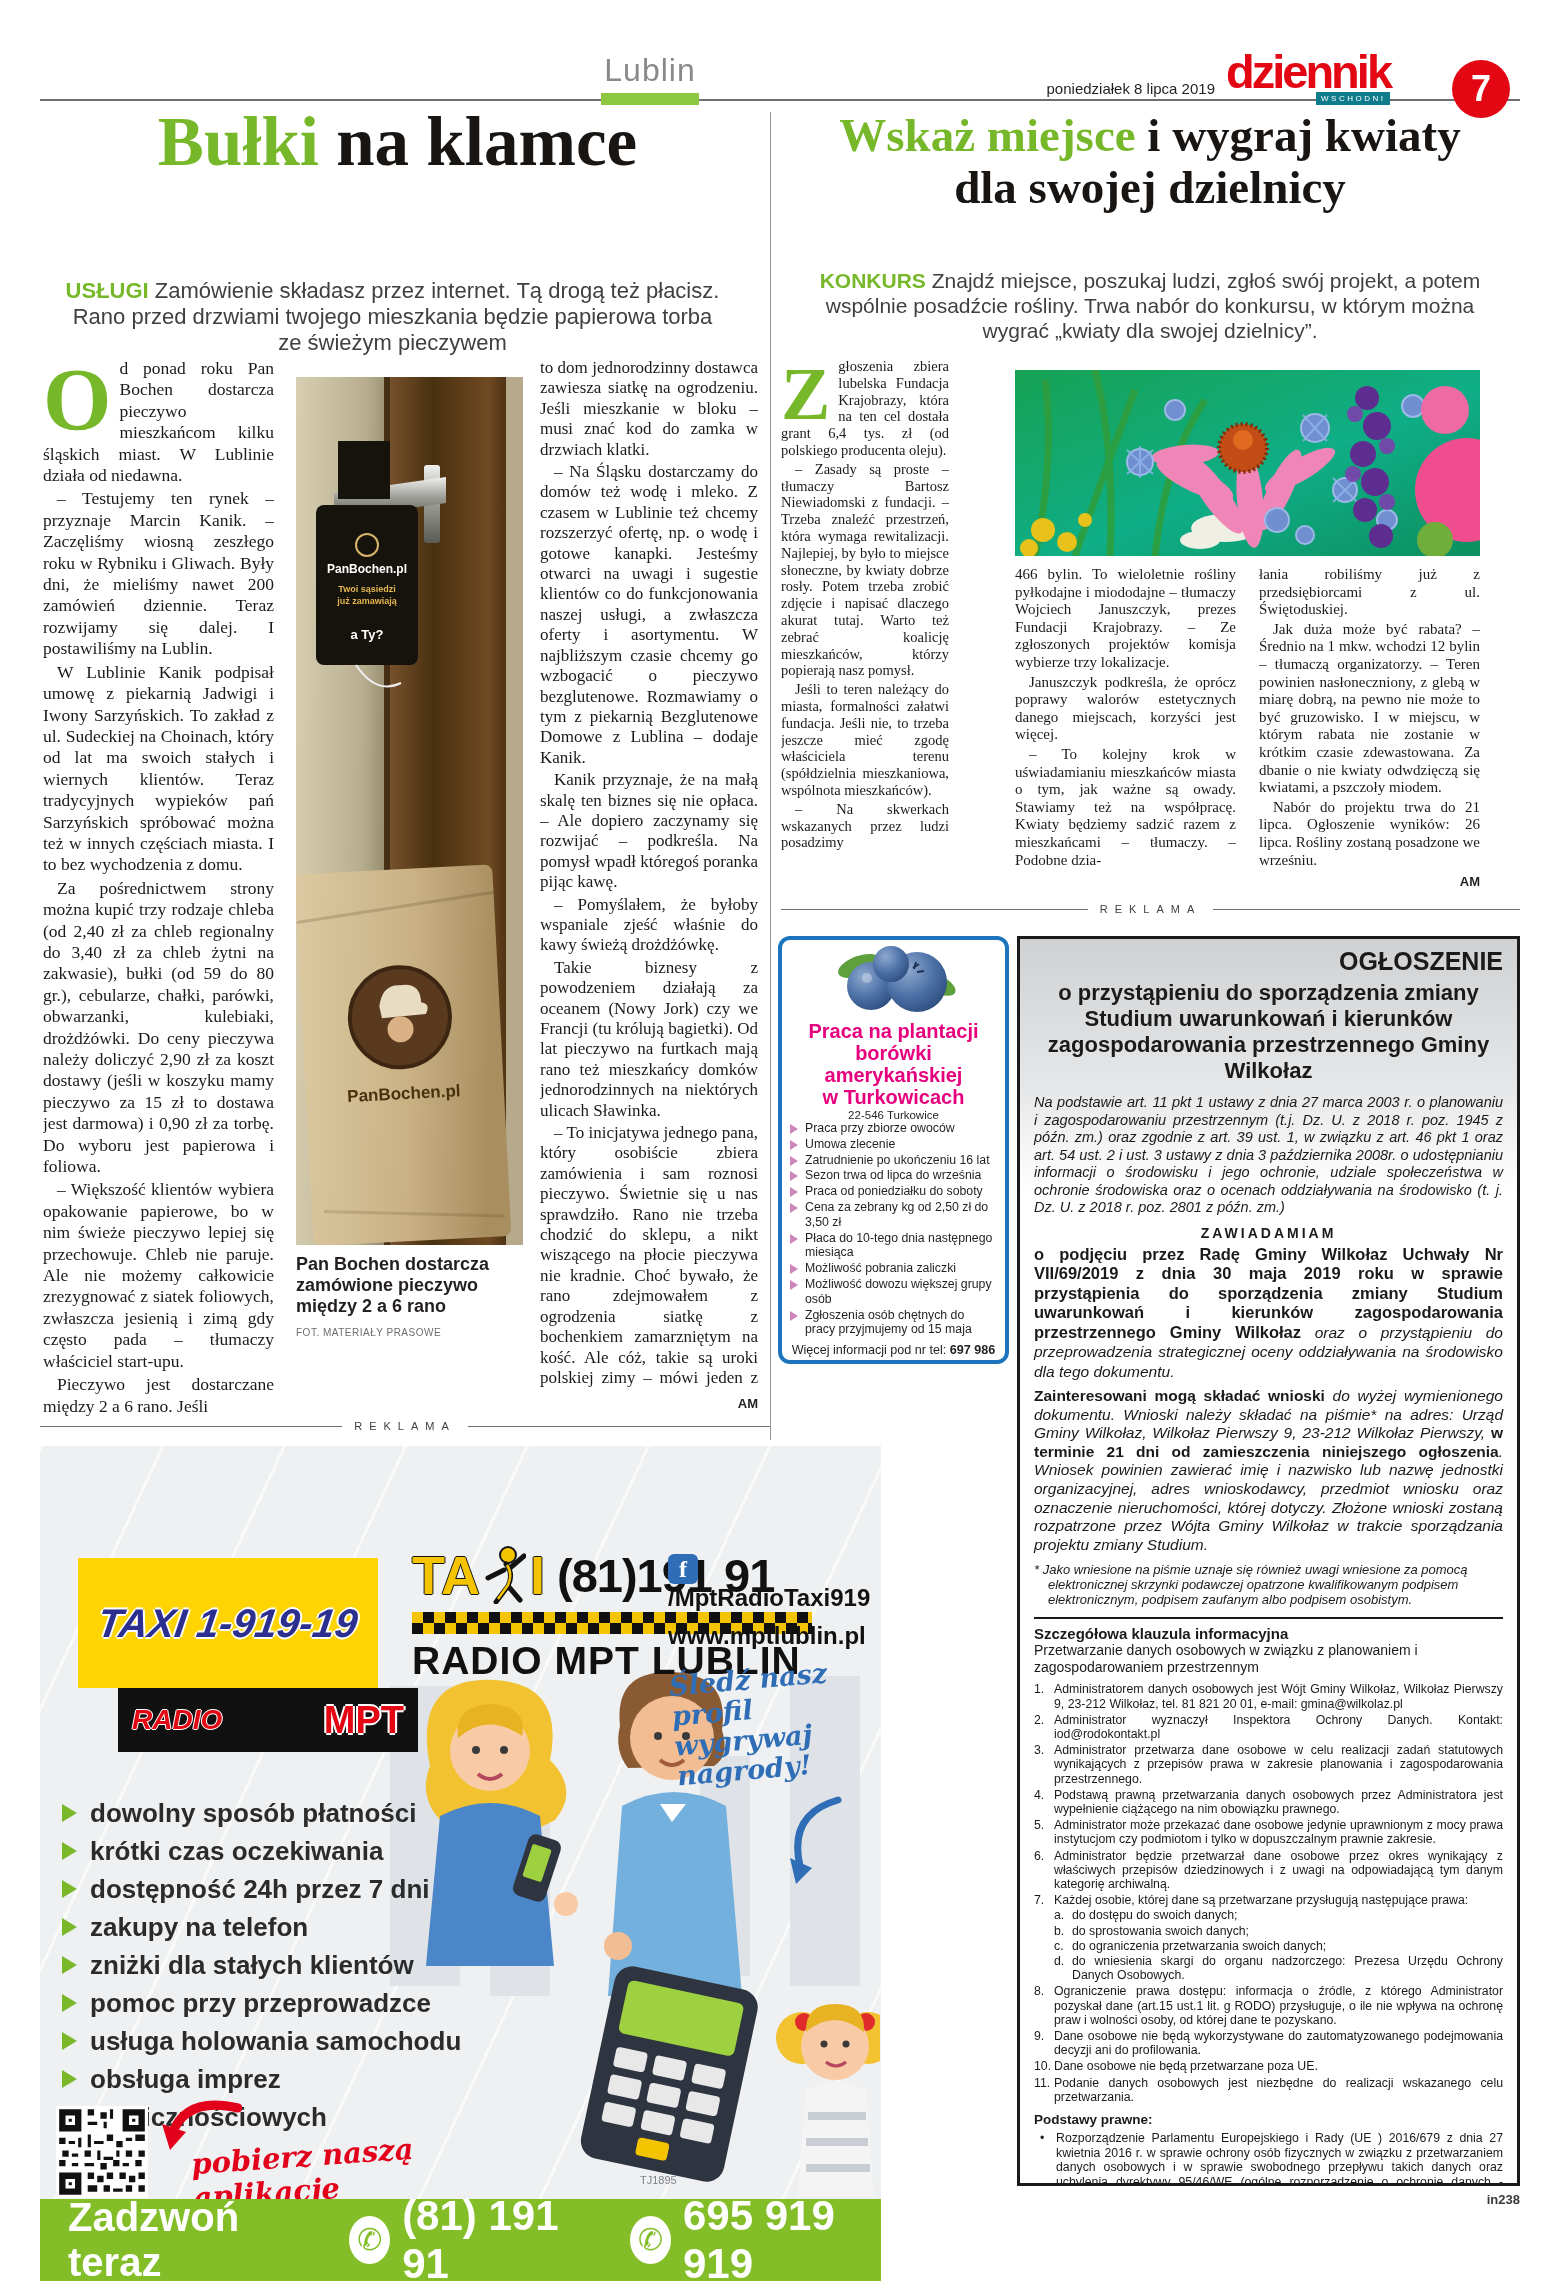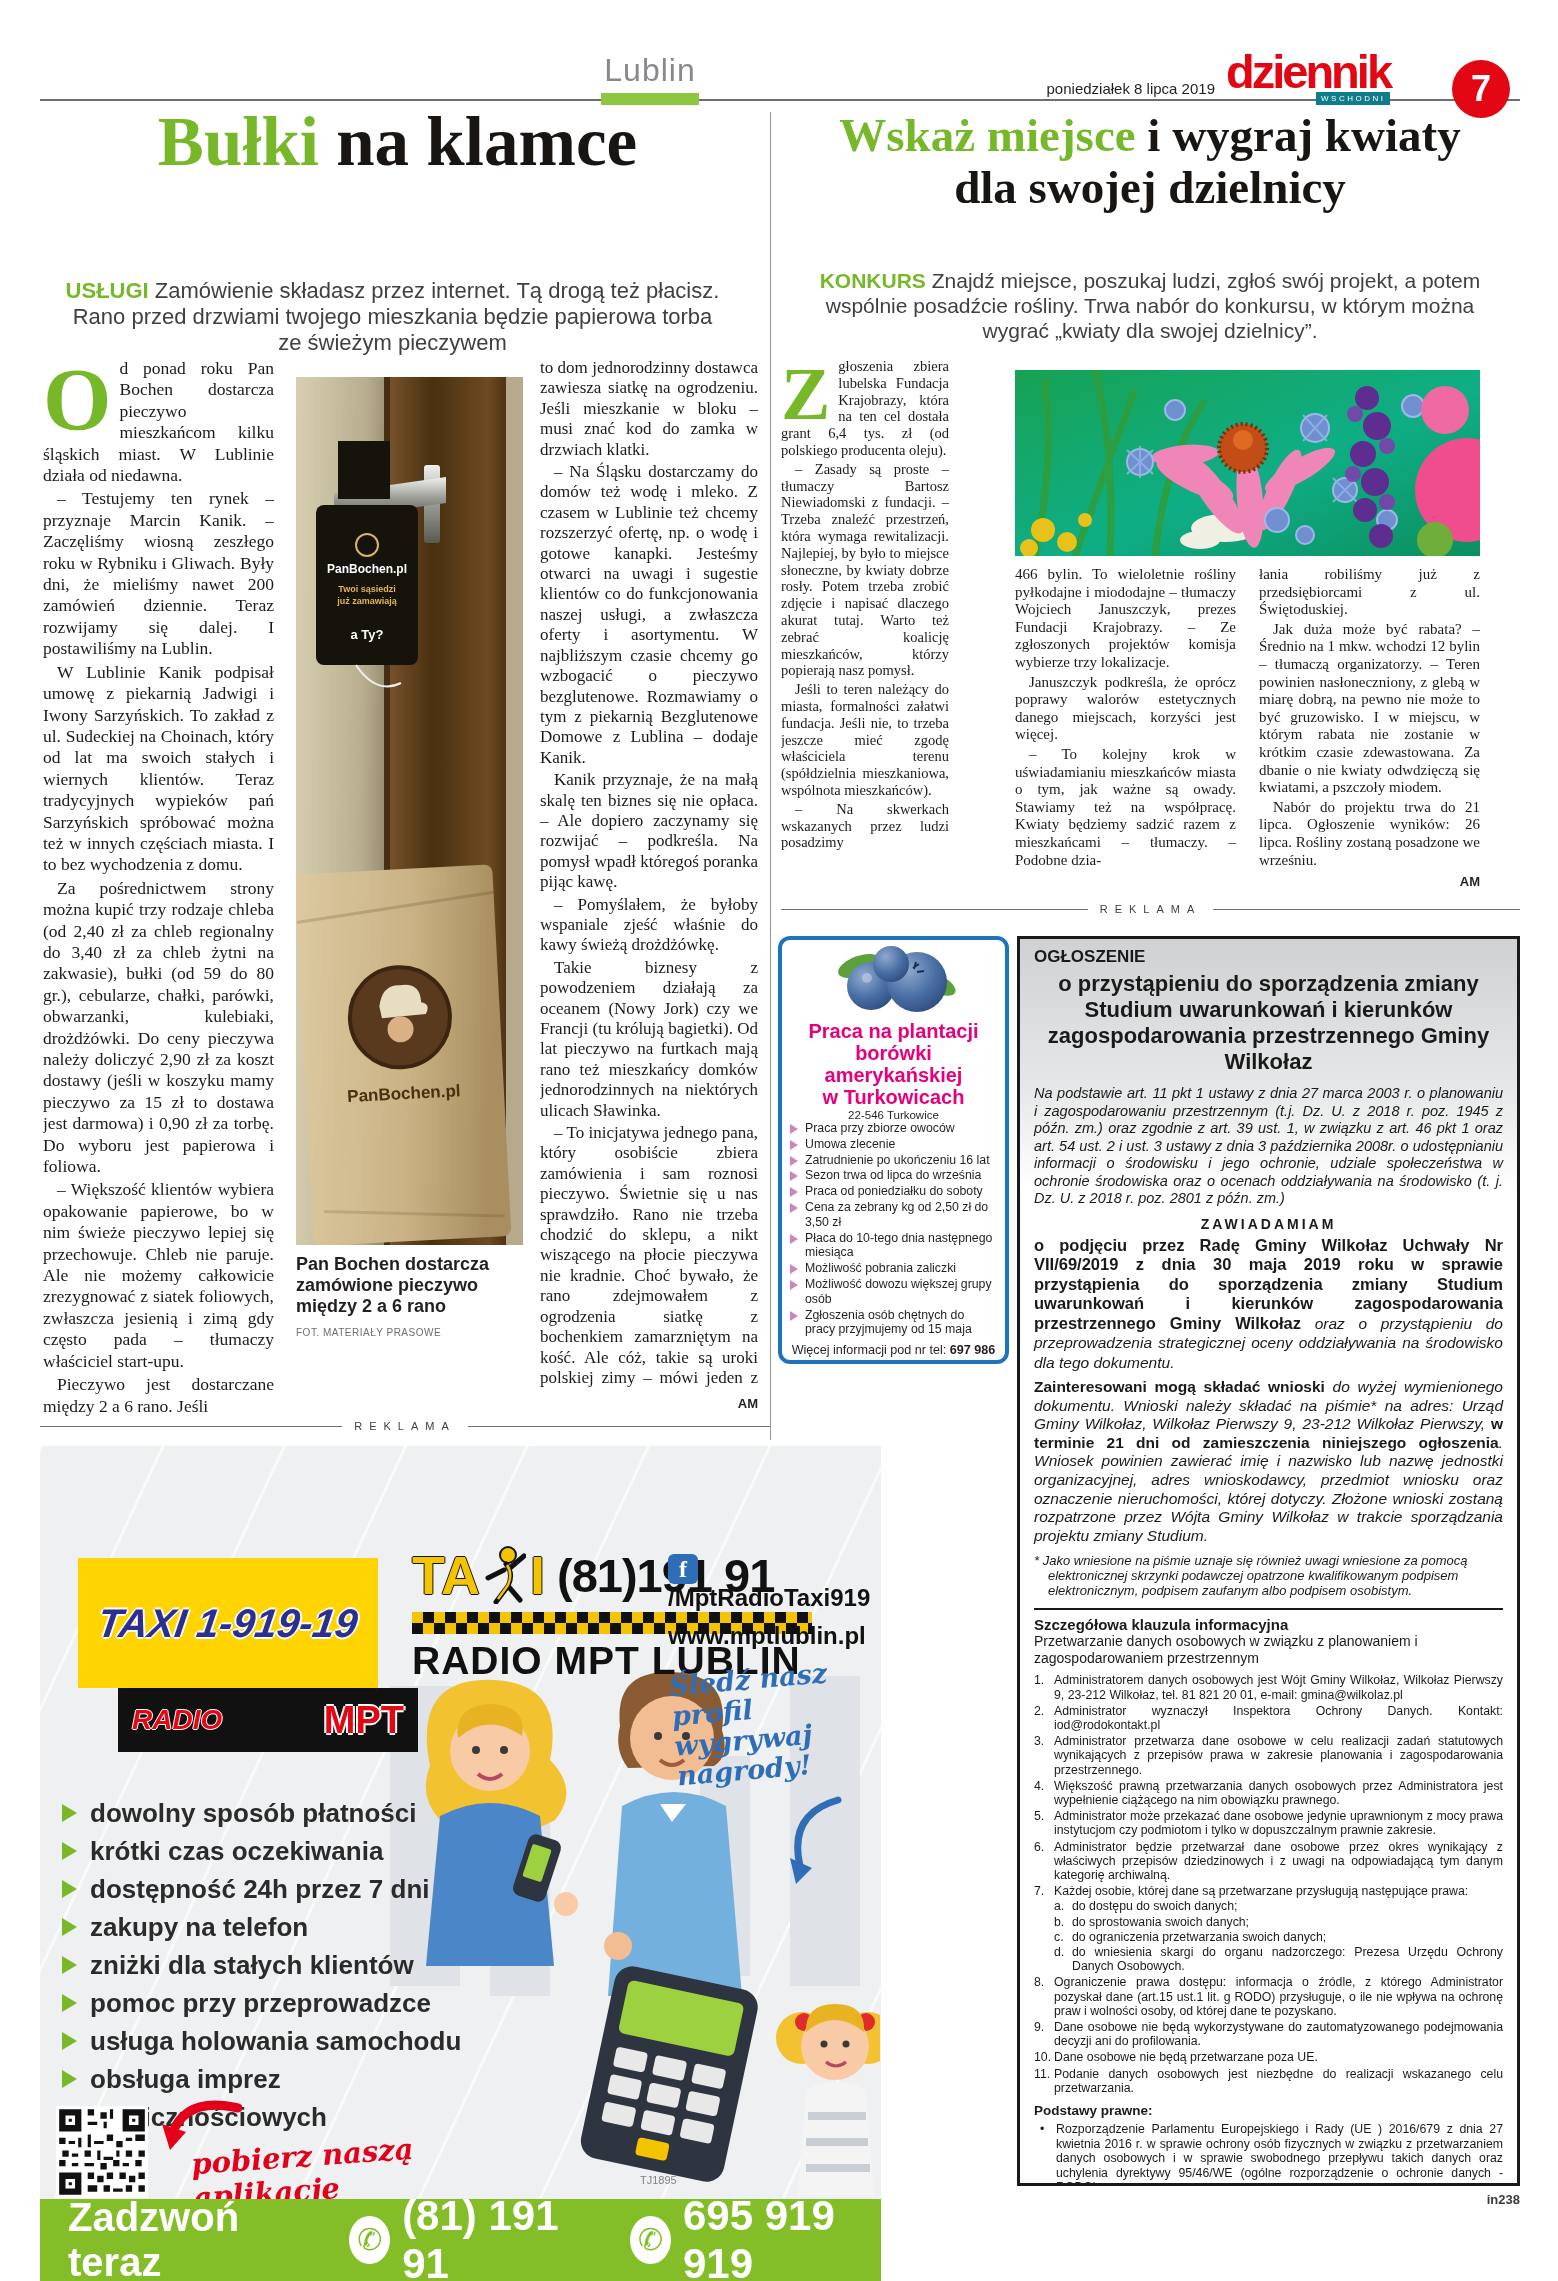--- a/index.html
+++ b/index.html
@@ -44,21 +44,21 @@
             text-shadow:0 0 2px #fff,0 0 2px #fff;}
   .bb-addr{font:11.5px "Liberation Sans",sans-serif;text-align:center;margin:1px 0 0;}
   .bb-list{list-style:none;margin:0;padding:0;}
   .bb-list li{position:relative;padding-left:15px;font:12.3px/14.8px "Liberation Sans",sans-serif;margin-bottom:1px;}
   .bb-list li::before{content:"";position:absolute;left:0;top:3px;width:0;height:0;
       border-left:8px solid #cd86ba;border-top:5px solid transparent;border-bottom:5px solid transparent;}
   .bb-foot{font:12.6px/15.6px "Liberation Sans",sans-serif;text-align:center;margin-top:6px;}
   
   .og-box{border:3px solid #1a1a1a;background:linear-gradient(#cfd1d3 0,#e6e7e8 150px,#fff 250px);
           padding:8px 14px;font-family:"Liberation Sans",sans-serif;color:#1a1a1a;overflow:hidden;}
-  .og-label{font-weight:bold;font-size:17px;text-align:left;}
+  .og-label{font-weight:bold;font-size:25px;text-align:right;}
   .og-t1{font-weight:bold;font-size:22px;text-align:center;margin-top:4px;}
   .og-t2{font-weight:bold;font-size:22px;line-height:26px;text-align:center;}
   .og-intro{font-style:italic;font-size:14.5px;line-height:17.5px;text-align:justify;margin-top:10px;}
   .og-zaw{font-weight:bold;font-size:14px;letter-spacing:3px;text-align:center;margin:8px 0 4px;}
   .og-body1{font-size:16.5px;line-height:19.5px;text-align:justify;}
   .og-body1 .bld{font-weight:bold;}
   .og-body1 .itl{font-style:italic;font-size:15.5px;}
   .og-body2{font-size:15.5px;line-height:18.6px;text-align:justify;margin-top:6px;}
   .og-b{font-weight:bold;font-style:normal;}
   .og-i{font-style:italic;}
@@ -380,21 +380,21 @@
       <span class="og-b">Zainteresowani mogą składać wnioski</span><span class="og-i"> do wyżej wymienionego dokumentu. Wnioski należy składać na piśmie* na adres: Urząd Gminy Wilkołaz, Wilkołaz Pierwszy 9, 23-212 Wilkołaz Pierwszy, </span><span class="og-b">w terminie 21 dni od zamieszczenia niniejszego ogłoszenia</span><span class="og-i">. Wniosek powinien zawierać imię i nazwisko lub nazwę jednostki organizacyjnej, adres wnioskodawcy, przedmiot wniosku oraz oznaczenie nieruchomości, której dotyczy. Złożone wnioski zostaną rozpatrzone przez Wójta Gminy Wilkołaz w trakcie sporządzania projektu zmiany Studium.</span>
     </p>
     <div class="og-foot">* Jako wniesione na piśmie uznaje się również uwagi wniesione za pomocą elektronicznej skrzynki podawczej opatrzone kwalifikowanym podpisem elektronicznym, podpisem zaufanym albo podpisem osobistym.</div>
     <hr class="og-hr">
     <div class="og-ct">Szczegółowa klauzula informacyjna</div>
     <div class="og-cs">Przetwarzanie danych osobowych w związku z planowaniem i zagospodarowaniem przestrzennym</div>
     <ol class="og-num">
       <li>Administratorem danych osobowych jest Wójt Gminy Wilkołaz, Wilkołaz Pierwszy 9, 23-212 Wilkołaz, tel. 81 821 20 01, e-mail: gmina@wilkolaz.pl</li>
       <li>Administrator wyznaczył Inspektora Ochrony Danych. Kontakt: iod@rodokontakt.pl</li>
       <li>Administrator przetwarza dane osobowe w celu realizacji zadań statutowych wynikających z przepisów prawa w zakresie planowania i zagospodarowania przestrzennego.</li>
-      <li>Większość prawną przetwarzania danych osobowych przez Administratora jest wypełnienie ciążącego na nim obowiązku prawnego.</li>
+      <li>Podstawą prawną przetwarzania danych osobowych przez Administratora jest wypełnienie ciążącego na nim obowiązku prawnego.</li>
       <li>Administrator może przekazać dane osobowe jedynie uprawnionym z mocy prawa instytucjom czy podmiotom i tylko w dopuszczalnym prawnie zakresie.</li>
       <li>Administrator będzie przetwarzał dane osobowe przez okres wynikający z właściwych przepisów dziedzinowych i z uwagi na odpowiadającą tym danym kategorię archiwalną.</li>
       <li><span>Każdej osobie, której dane są przetwarzane przysługują następujące prawa:</span>
         <ol class="og-alpha">
           <li>do dostępu do swoich danych;</li>
           <li>do sprostowania swoich danych;</li>
           <li>do ograniczenia przetwarzania swoich danych;</li>
           <li>do wniesienia skargi do organu nadzorczego: Prezesa Urzędu Ochrony Danych Osobowych.</li>
         </ol>
       </li>

